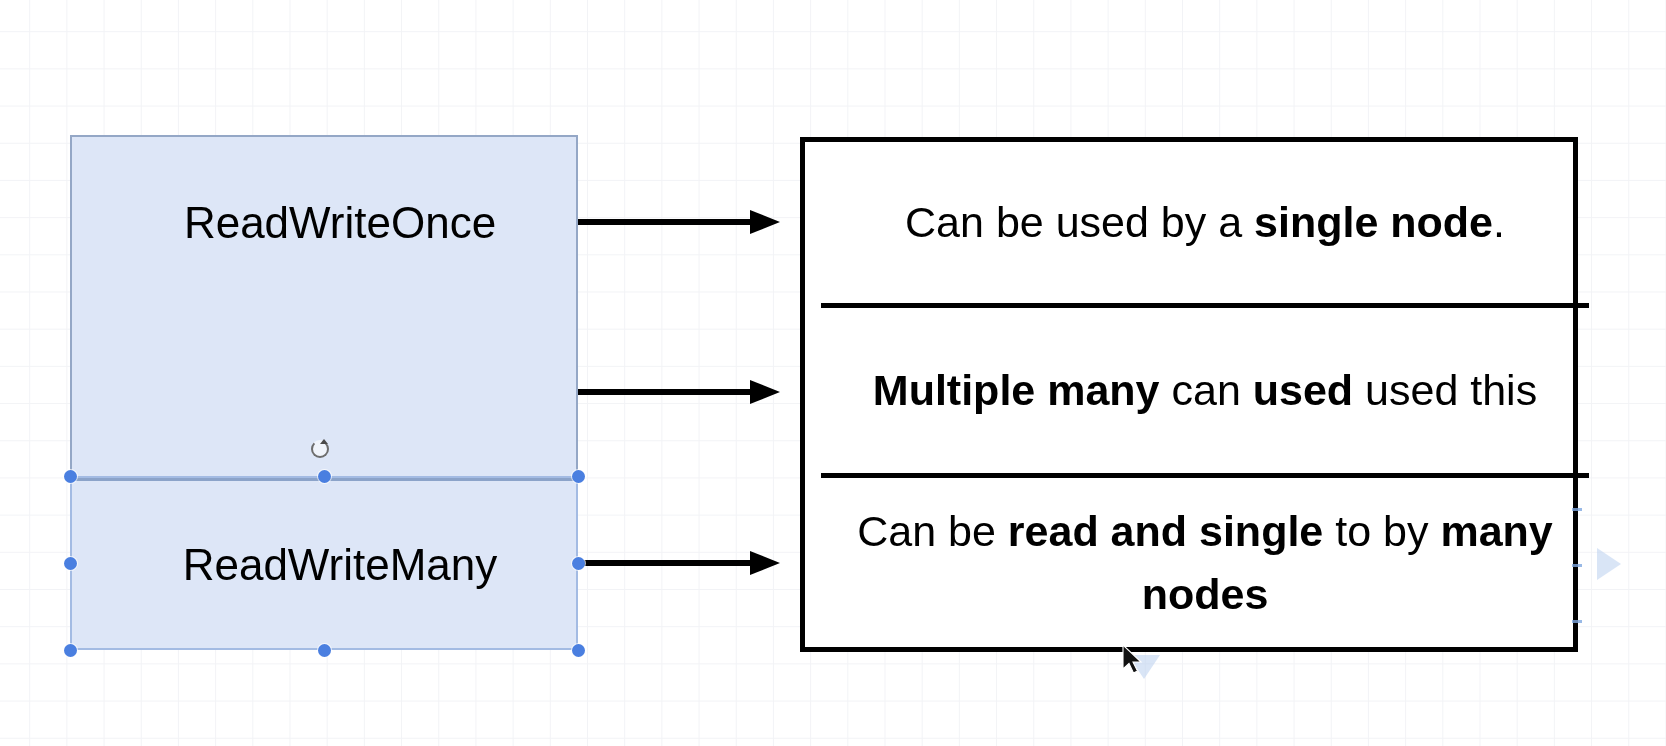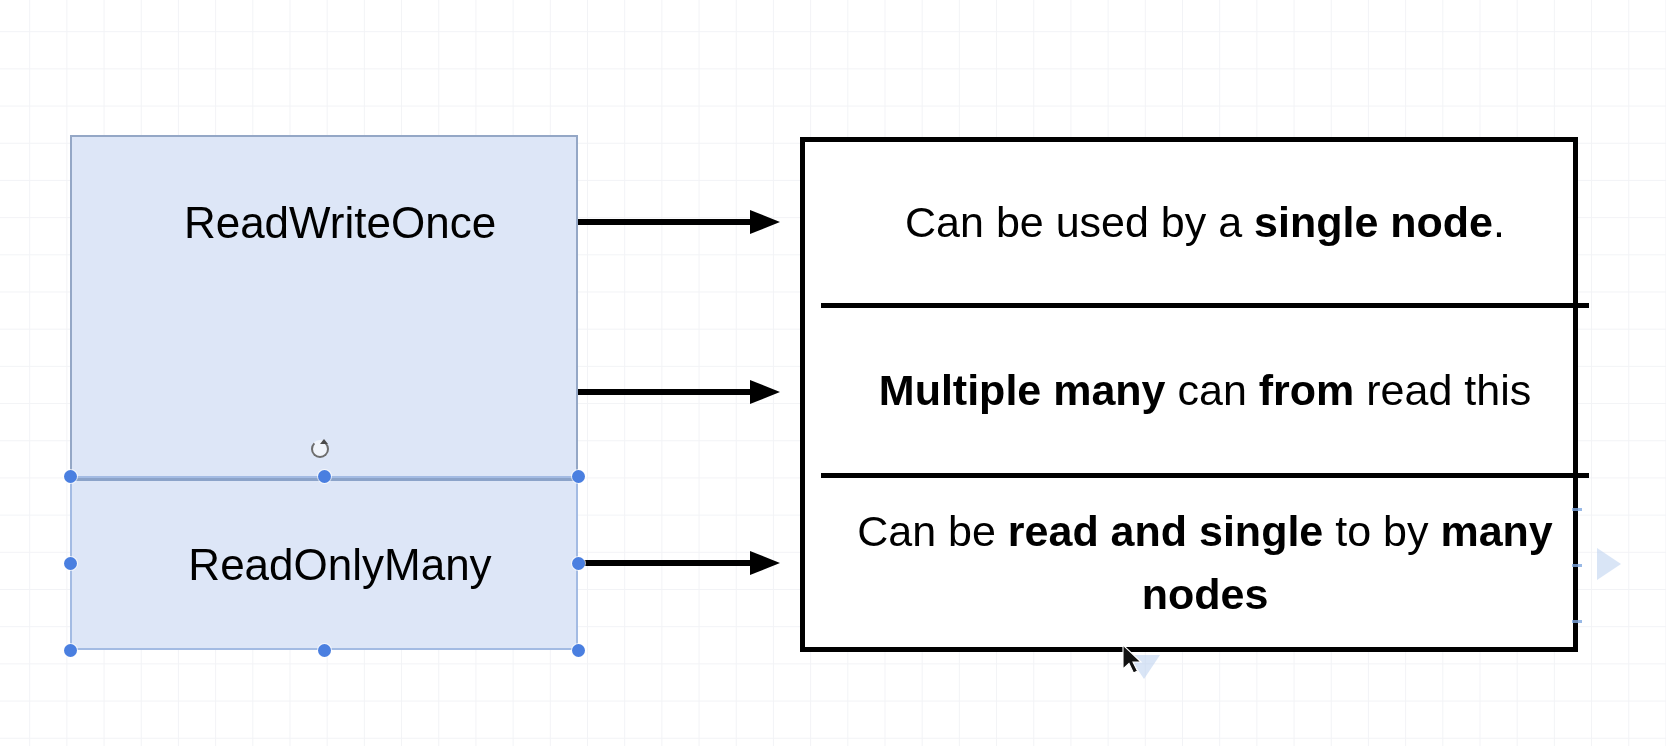--- a/index.html
+++ b/index.html
@@ -225,21 +225,21 @@
 <body>
 
 <div id="canvas">
 
 
   <div class="modes-table">
     <div class="mode-row r0">
       <span>ReadWriteOnce</span>
     </div>
     <div class="mode-row r2">
-      <span>ReadOnlyMany</span>
+      <span>ReadWriteMany</span>
     </div>
   </div>
 
   <div class="arrow a0">
     <div class="shaft"></div>
     <div class="head"></div>
   </div>
   <div class="arrow a1">
     <div class="shaft"></div>
     <div class="head"></div>
@@ -247,21 +247,21 @@
   <div class="arrow a2">
     <div class="shaft"></div>
     <div class="head"></div>
   </div>
 
   <div class="desc-table">
     <div class="desc-row d0">
       <span><span>Can be used by a </span><b>single node</b><span>.</span></span>
     </div>
     <div class="desc-row d1">
-      <span><b>Multiple many</b><span> can </span><b>from</b><span> read this</span></span>
+      <span><b>Multiple many</b><span> can </span><b>used</b><span> used this</span></span>
     </div>
     <div class="desc-row d2">
       <span><span>Can be </span><b>read and single</b><span> to by </span><b>many nodes</b></span>
     </div>
   </div>
 
   <div class="sel-outline"></div>
   <div class="handle" style="left:70px;  top:476px;"></div>
   <div class="handle" style="left:324px; top:476px;"></div>
   <div class="handle" style="left:578px; top:476px;"></div>

